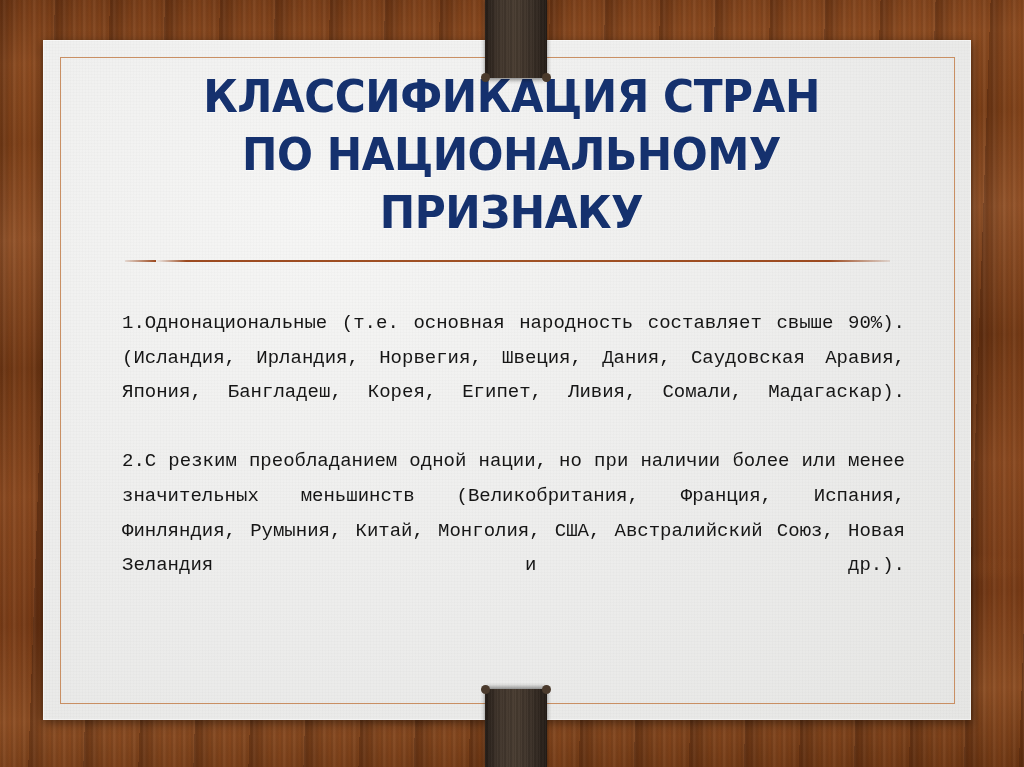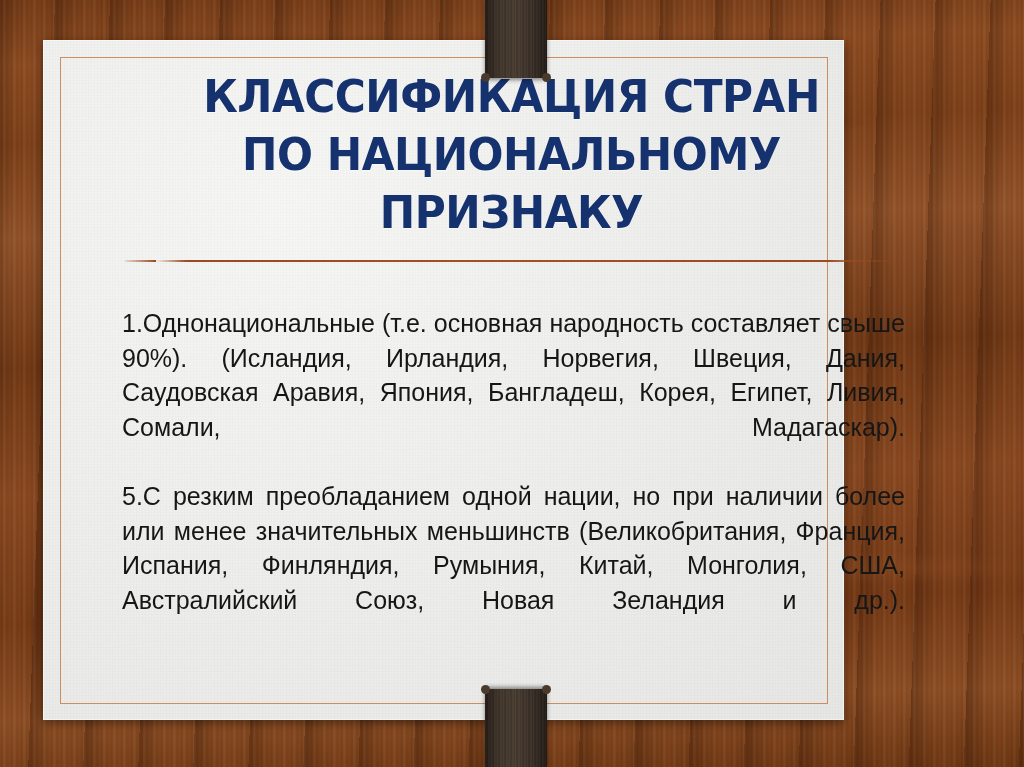--- a/index.html
+++ b/index.html
@@ -114,21 +114,21 @@
     background: #4a3a2c;
   }
   .clip-bottom::before { left: -4px; }
   .clip-bottom::after  { right: -4px; }
 
   
   .paper {
     position: absolute;
     left: 43px;
     top: 40px;
-    width: 801px;
+    width: 928px;
     height: 680px;
     background-color: #efefed;
     background-image:
       repeating-linear-gradient(0deg,
         rgba(0,0,0,0.012) 0px, rgba(0,0,0,0.012) 1px,
         rgba(255,255,255,0.00) 1px, rgba(255,255,255,0.00) 3px),
       repeating-linear-gradient(90deg,
         rgba(0,0,0,0.012) 0px, rgba(0,0,0,0.012) 1px,
         rgba(255,255,255,0.00) 1px, rgba(255,255,255,0.00) 3px),
       radial-gradient(ellipse at 30% 25%, #f6f6f5 0%, #ececeb 60%, #e6e6e4 100%);
@@ -189,22 +189,22 @@
       #9c4a20 92%,
       rgba(156,74,32,0.15) 100%);
   }
 
   .body-text {
     position: absolute;
     left: 79px;
     top: 266px;
     width: 783px;
     color: #161616;
-    font-family: Liberation Sans, sans-serif;
-    font-size: 25px;
+    font-family: Liberation Mono, monospace;
+    font-size: 19px;
     line-height: 34.6px;
     text-align: justify;
     text-justify: inter-word;
   }
   .body-text p {
     margin: 0;
   }
   
   .body-text p::after {
     content: "";
@@ -233,19 +233,19 @@
     <div class="content">
 
       <div class="title">КЛАССИФИКАЦИЯ СТРАН
 ПО НАЦИОНАЛЬНОМУ
 ПРИЗНАКУ</div>
 
       <div class="title-rule"></div>
 
       <div class="body-text">
         <p>1.Однонациональные (т.е. основная народность составляет свыше 90%). (Исландия, Ирландия, Норвегия, Швеция, Дания, Саудовская Аравия, Япония, Бангладеш, Корея, Египет, Ливия, Сомали, Мадагаскар).</p>
-        <p>5.С резким преобладанием одной нации, но при наличии более или менее значительных меньшинств (Великобритания, Франция, Испания, Финляндия, Румыния, Китай, Монголия, США, Австралийский Союз, Новая Зеландия и др.).</p>
+        <p>2.С резким преобладанием одной нации, но при наличии более или менее значительных меньшинств (Великобритания, Франция, Испания, Финляндия, Румыния, Китай, Монголия, США, Австралийский Союз, Новая Зеландия и др.).</p>
       </div>
 
     </div>
   </div>
 
 </div>
 
 </body></html>

